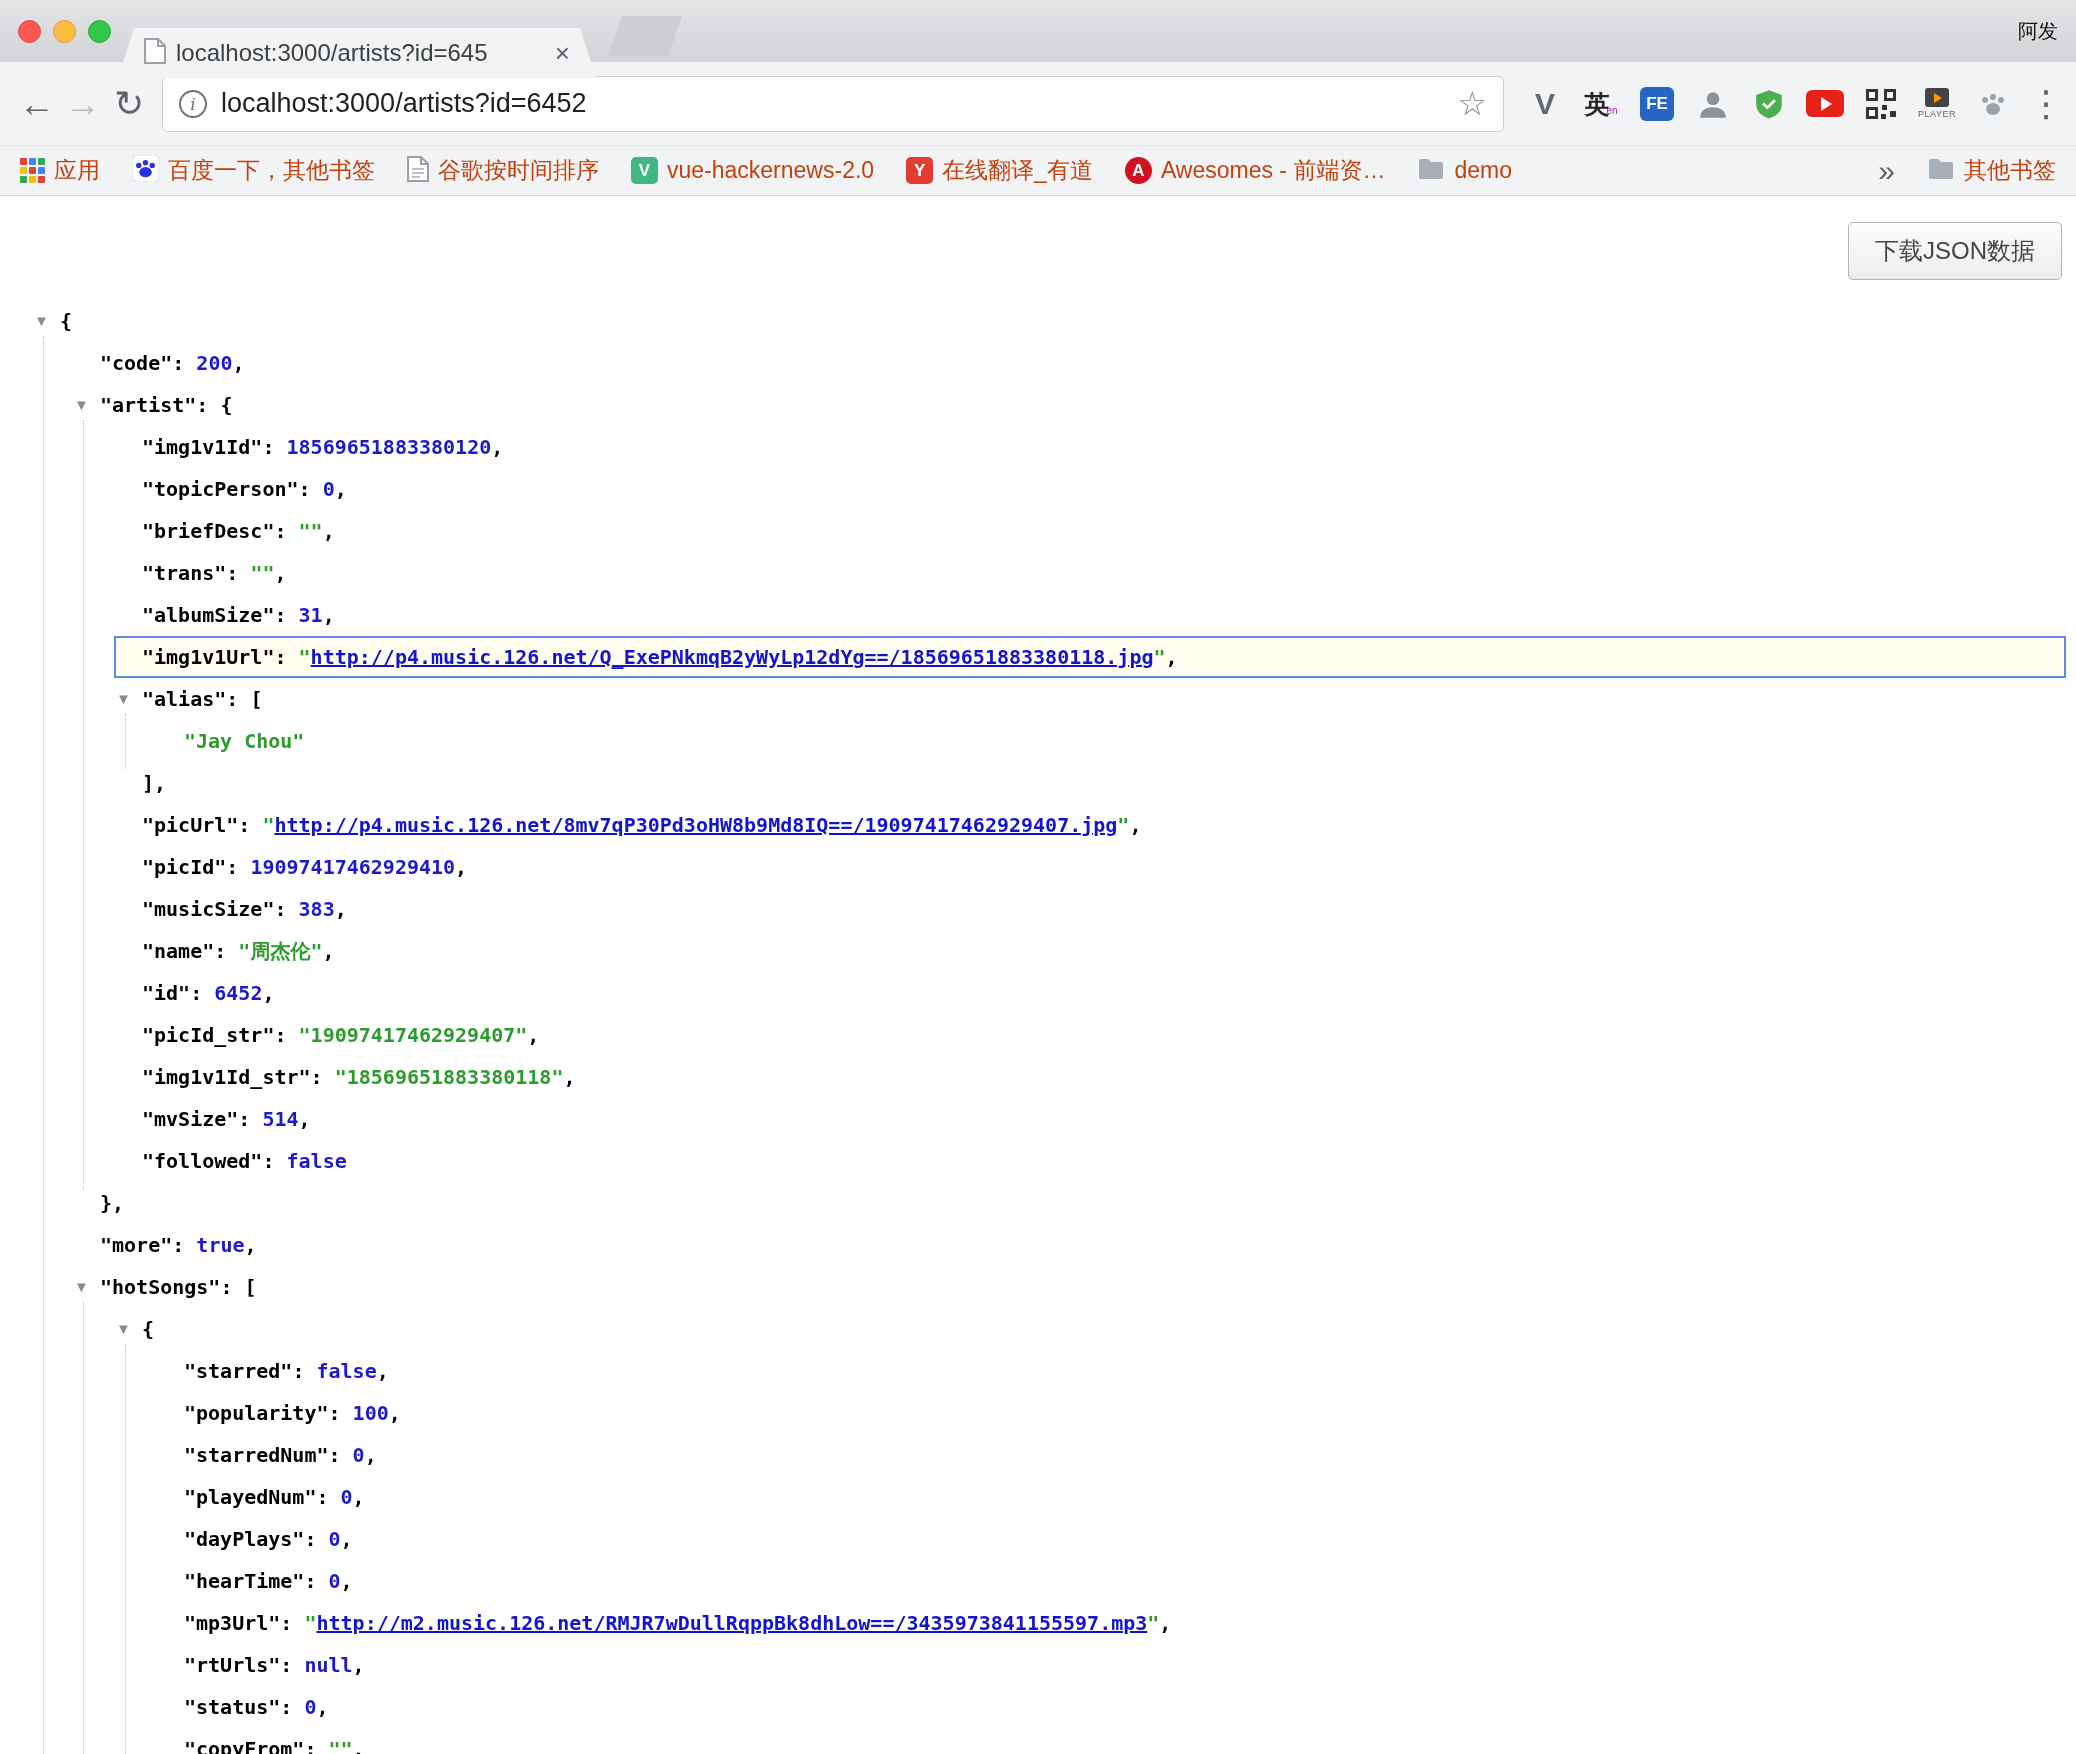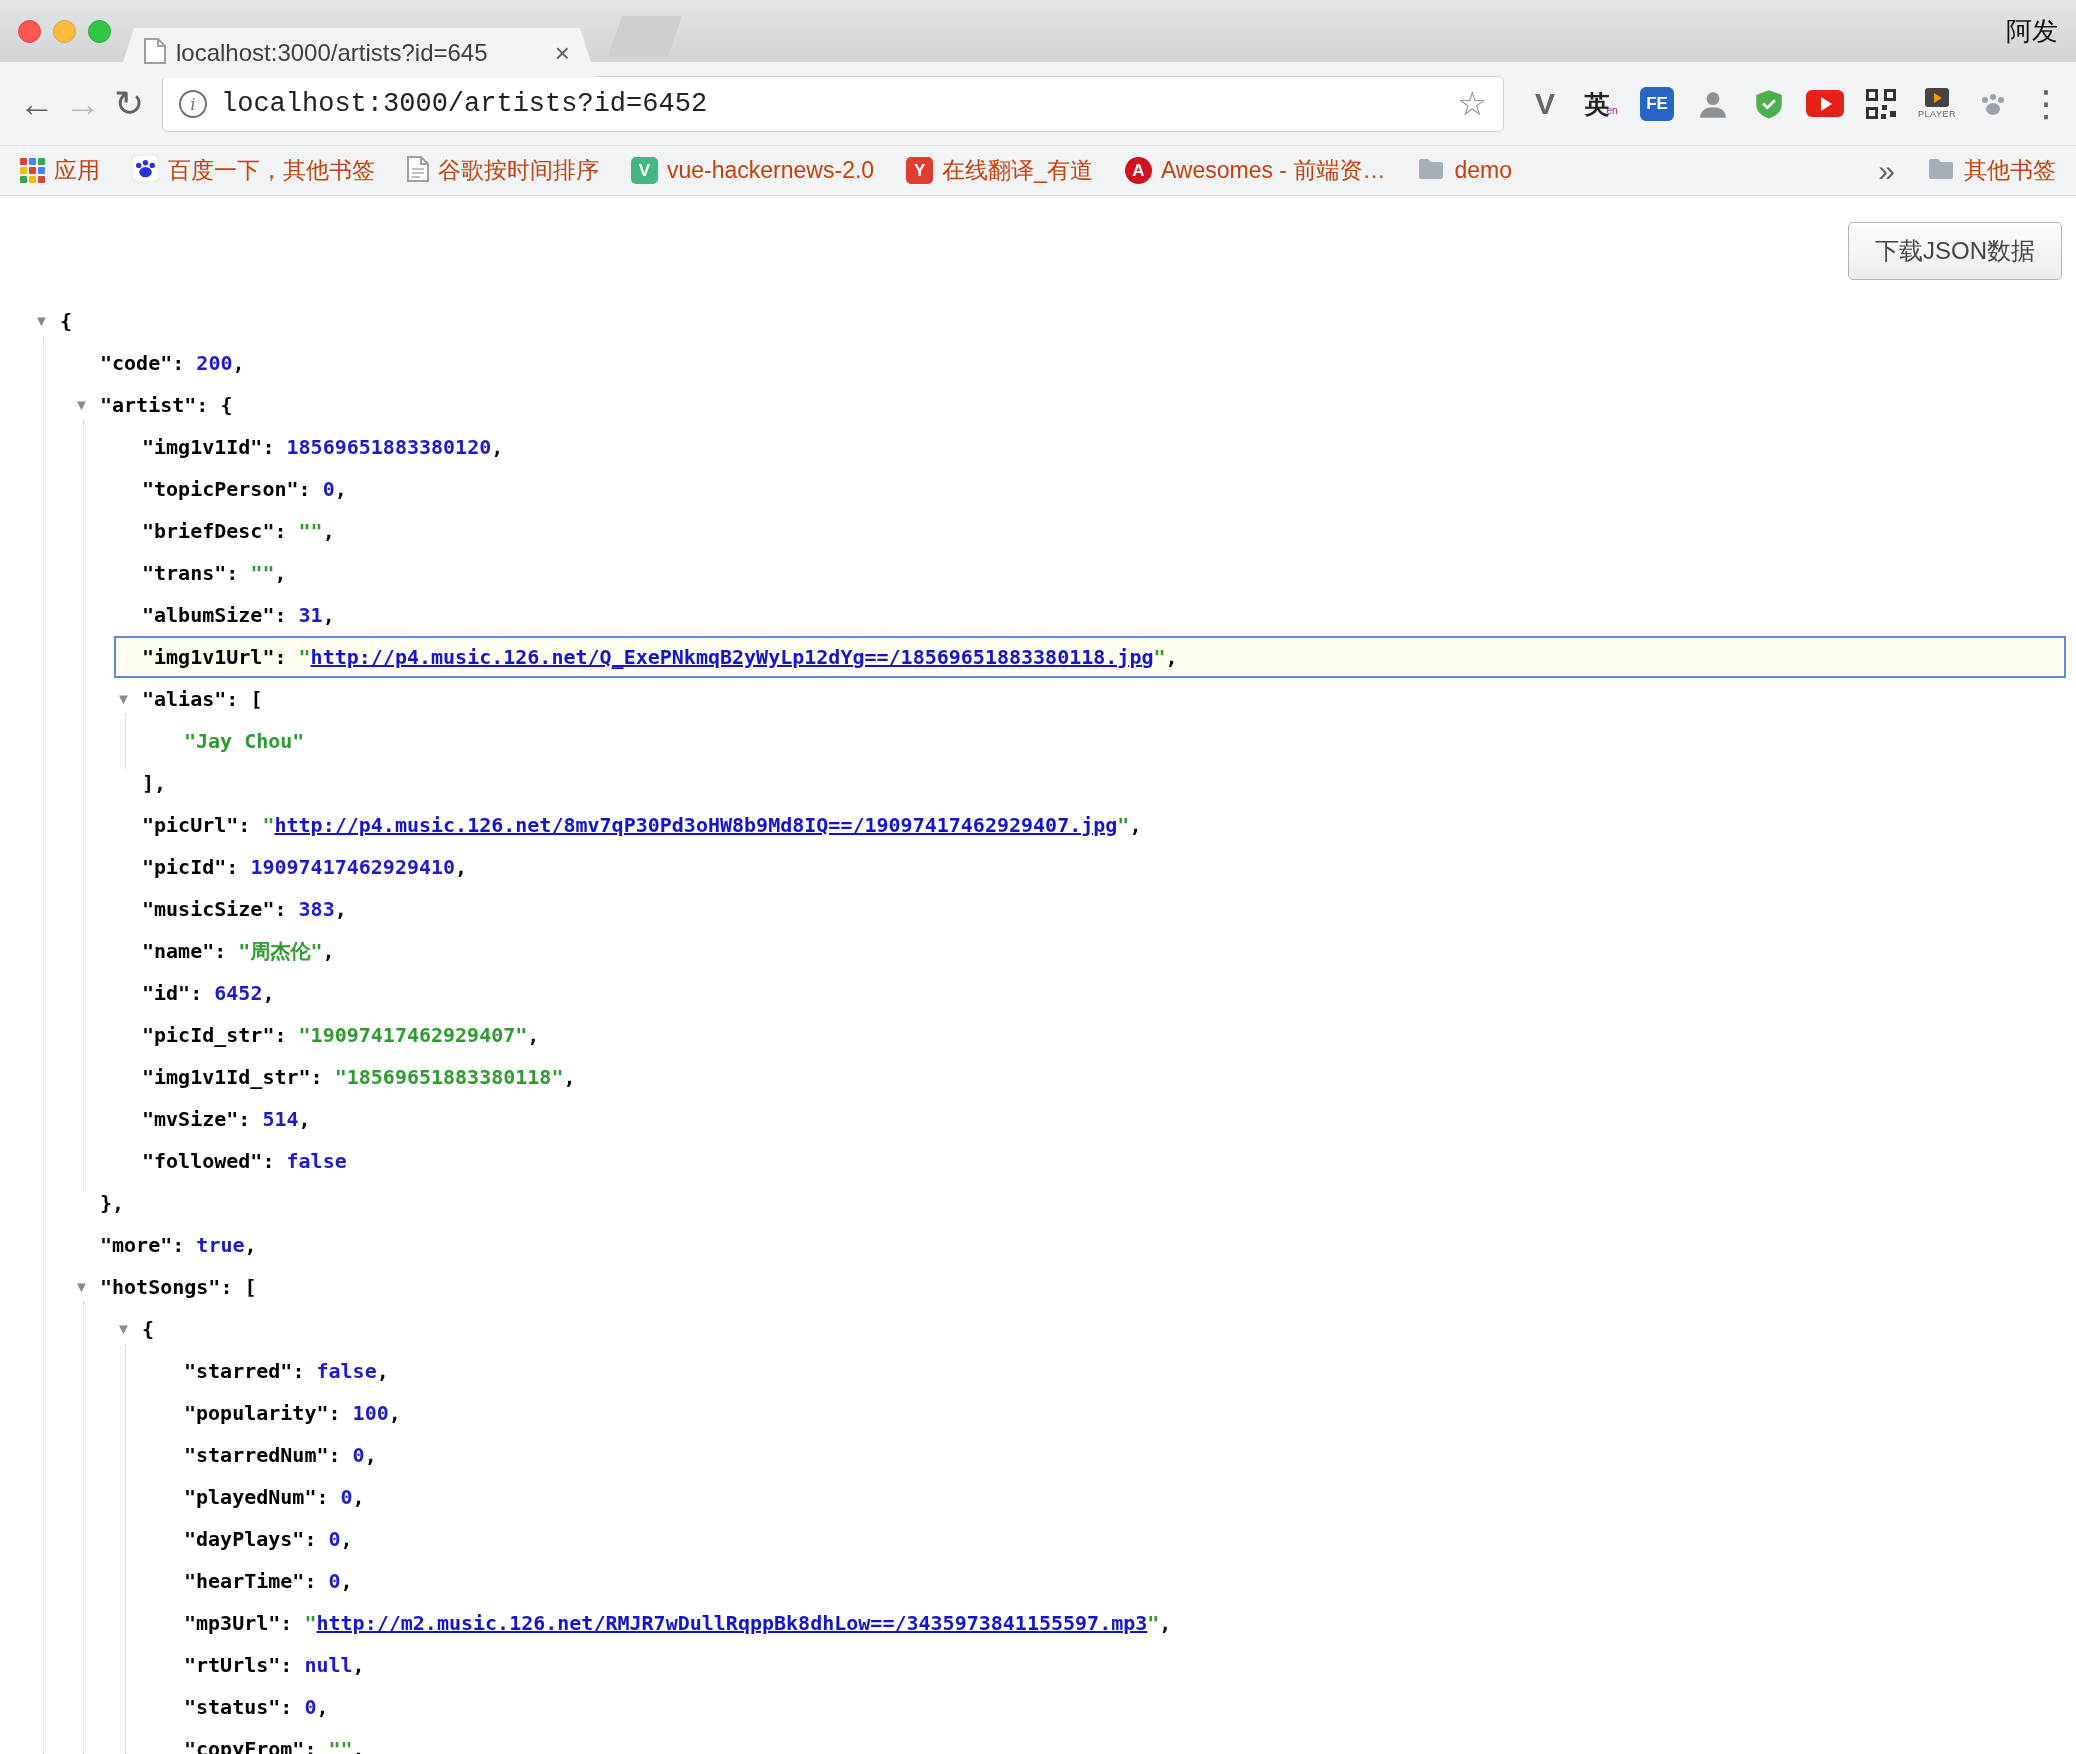--- a/index.html
+++ b/index.html
@@ -14,33 +14,33 @@
   .light.red    { background:#fc5753; border:1px solid #df4744; }
   .light.yellow { background:#fdbc40; border:1px solid #de9f34; }
   .light.green  { background:#33c748; border:1px solid #27aa35; }
   .tab { position:absolute; left:118px; top:28px; width:478px; height:50px;
     background:#f2f3f4; clip-path:polygon(16px 0, calc(100% - 16px) 0, 100% 100%, 0 100%);
     display:flex; align-items:center; padding:0 26px; gap:10px; }
   .tab-title { font-size:24px; color:#3c4043; white-space:nowrap; overflow:hidden; max-width:356px; }
   .tab-close { margin-left:auto; color:#5f6368; font-size:26px; line-height:26px; }
   .newtab { position:absolute; left:608px; top:16px; width:74px; height:40px;
     background:#cdced1; clip-path:polygon(14px 0, 100% 0, calc(100% - 14px) 100%, 0 100%); }
-  .profile-name { position:absolute; right:18px; top:15px; font-size:26px; line-height:32px; color:#111; }
+  .profile-name { position:absolute; right:18px; top:15px; font-size:20px; line-height:32px; color:#111; }
 
   
   .toolbar { height:84px; background:#f2f3f4; display:flex; align-items:center;
     padding:0 14px; border-bottom:1px solid #e4e4e4; }
   .nav-btn { width:46px; text-align:center; font-size:36px; color:#5f6368; }
   .nav-btn.disabled { color:#b7babd; }
   .url-field { flex:1; min-width:0; height:56px; background:#fff; border:1px solid #cfcfcf;
     border-radius:6px; display:flex; align-items:center; padding:0 16px; gap:14px; margin:0 10px; }
   .info-badge { width:28px; height:28px; border:2px solid #6f7479; border-radius:50%;
     display:flex; align-items:center; justify-content:center; flex:none;
     font-size:17px; color:#6f7479; font-family:"DejaVu Serif", serif; font-style:italic; }
-  .url-text { font-size:27px; color:#202124; white-space:nowrap; overflow:hidden; flex:1;font-family:Liberation Mono, monospace; }
+  .url-text { font-size:27px; color:#202124; white-space:nowrap; overflow:hidden; flex:1; }
   .star { font-size:33px; color:#7d838a; flex:none; }
   .ext-row { display:flex; align-items:center; gap:14px; margin-left:10px; }
   .ext-icon { width:42px; height:48px; display:flex; flex-direction:column;
     align-items:center; justify-content:center; }
   .vimium-v { font-size:30px; font-weight:bold; color:#64686c; }
   .tr-wrap { display:flex; align-items:flex-start; }
   .tr-main { font-size:25px; font-weight:bold; color:#222; line-height:26px; }
   .tr-sub  { font-size:10px; color:#a21caf; margin:14px 0 0 -3px; }
   .fe-badge { width:34px; height:34px; background:#2766c4; border-radius:6px; color:#fff;
     font-size:17px; font-weight:bold; display:flex; align-items:center; justify-content:center; }

